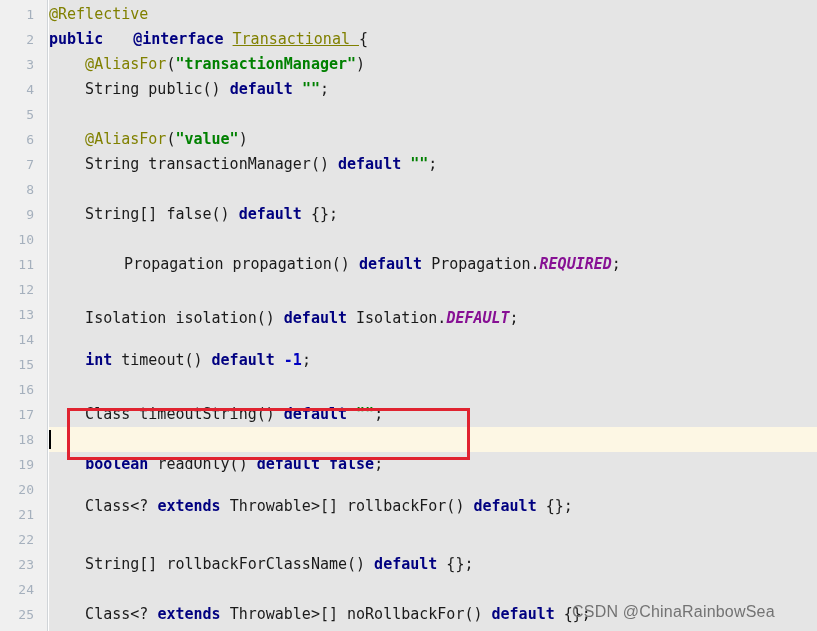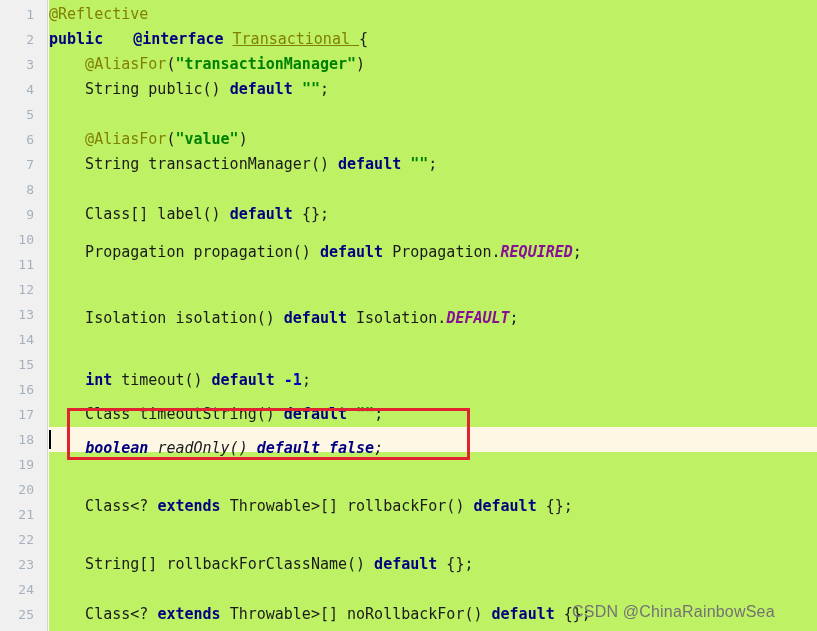--- a/index.html
+++ b/index.html
@@ -80,21 +80,21 @@
     background: #c3c7cb;
   }
 
   
   #code-surface {
     position: absolute;
     left: 49px;
     top: 0;
     right: 0;
     height: 631px;
-    background: #bef264;
+    background: #e5e5e5;
     overflow: hidden;
     padding-left: 44px;
   }
   #caret-line-highlight {
     position: absolute;
     left: 0;
     width: 768px;
     height: 25px;
     background: #fdf6e3;
     background: #fdf7e4;
@@ -191,31 +191,31 @@
     <div id="caret-line-highlight" style="top: 427px;"></div>
     <div id="code-lines">
         <div class="code-line" style="top: 2px;"><span class="tok-annot">@Reflective</span></div>
         <div class="code-line" style="top: 27px;"><span class="tok-keyword">public </span><span class="tok-annot-b">@interface </span><span class="tok-type">Transactional </span><span class="tok-punct">{</span></div>
         <div class="code-line" style="top: 52px;"><span class="tok-annot">    @AliasFor</span><span class="tok-punct">(</span><span class="tok-string">"transactionManager"</span><span class="tok-punct">)</span></div>
         <div class="code-line" style="top: 77px;"><span class="tok-plain">    String public() </span><span class="tok-keyword">default </span><span class="tok-string">""</span><span class="tok-punct">;</span></div>
         <div class="code-line" style="top: 102px;"></div>
         <div class="code-line" style="top: 127px;"><span class="tok-annot">    @AliasFor</span><span class="tok-punct">(</span><span class="tok-string">"value"</span><span class="tok-punct">)</span></div>
         <div class="code-line" style="top: 152px;"><span class="tok-plain">    String transactionManager() </span><span class="tok-keyword">default </span><span class="tok-string">""</span><span class="tok-punct">;</span></div>
         <div class="code-line" style="top: 177px;"></div>
-        <div class="code-line" style="top: 202px;"><span class="tok-plain">    Class[] label() </span><span class="tok-keyword">default </span><span class="tok-punct">{};</span></div>
+        <div class="code-line" style="top: 202px;"><span class="tok-plain">    String[] false() </span><span class="tok-keyword">default </span><span class="tok-punct">{};</span></div>
         <div class="code-line" style="top: 227px;"></div>
-        <div class="code-line" style="top: 240px;"><span class="tok-plain">    Propagation propagation() </span><span class="tok-keyword">default </span><span class="tok-plain">Propagation.</span><span class="tok-const">REQUIRED</span><span class="tok-punct">;</span></div>
+        <div class="code-line" style="top: 252px; margin-left: 39px;"><span class="tok-plain">    Propagation propagation() </span><span class="tok-keyword">default </span><span class="tok-plain">Propagation.</span><span class="tok-const">REQUIRED</span><span class="tok-punct">;</span></div>
         <div class="code-line" style="top: 277px;"></div>
         <div class="code-line" style="top: 306px;"><span class="tok-plain">    Isolation isolation() </span><span class="tok-keyword">default </span><span class="tok-plain">Isolation.</span><span class="tok-const">DEFAULT</span><span class="tok-punct">;</span></div>
         <div class="code-line" style="top: 327px;"></div>
-        <div class="code-line" style="top: 368px;"><span class="tok-plain">    </span><span class="tok-keyword">int </span><span class="tok-plain">timeout() </span><span class="tok-keyword">default </span><span class="tok-number">-1</span><span class="tok-punct">;</span></div>
+        <div class="code-line" style="top: 348px;"><span class="tok-plain">    </span><span class="tok-keyword">int </span><span class="tok-plain">timeout() </span><span class="tok-keyword">default </span><span class="tok-number">-1</span><span class="tok-punct">;</span></div>
         <div class="code-line" style="top: 377px;"></div>
         <div class="code-line" style="top: 402px;"><span class="tok-plain">    Class timeoutString() </span><span class="tok-keyword">default </span><span class="tok-string">""</span><span class="tok-punct">;</span></div>
         <div class="code-line" style="top: 427px;"></div>
-        <div class="code-line" style="top: 436px; font-style: italic;"><span class="tok-plain">    </span><span class="tok-keyword">boolean </span><span class="tok-plain">readOnly() </span><span class="tok-keyword">default </span><span class="tok-keyword">false</span><span class="tok-punct">;</span></div>
+        <div class="code-line" style="top: 452px;"><span class="tok-plain">    </span><span class="tok-keyword">boolean </span><span class="tok-plain">readOnly() </span><span class="tok-keyword">default </span><span class="tok-keyword">false</span><span class="tok-punct">;</span></div>
         <div class="code-line" style="top: 477px;"></div>
         <div class="code-line" style="top: 494px;"><span class="tok-plain">    Class&lt;? </span><span class="tok-keyword">extends </span><span class="tok-plain">Throwable&gt;[] rollbackFor() </span><span class="tok-keyword">default </span><span class="tok-punct">{};</span></div>
         <div class="code-line" style="top: 527px;"></div>
         <div class="code-line" style="top: 552px;"><span class="tok-plain">    String[] rollbackForClassName() </span><span class="tok-keyword">default </span><span class="tok-punct">{};</span></div>
         <div class="code-line" style="top: 577px;"></div>
         <div class="code-line" style="top: 602px;"><span class="tok-plain">    Class&lt;? </span><span class="tok-keyword">extends </span><span class="tok-plain">Throwable&gt;[] noRollbackFor() </span><span class="tok-keyword">default </span><span class="tok-punct">{};</span></div>
       </div>
     <div id="text-caret" style="left: 0px; top: 430px;"></div>
   </div>
 

